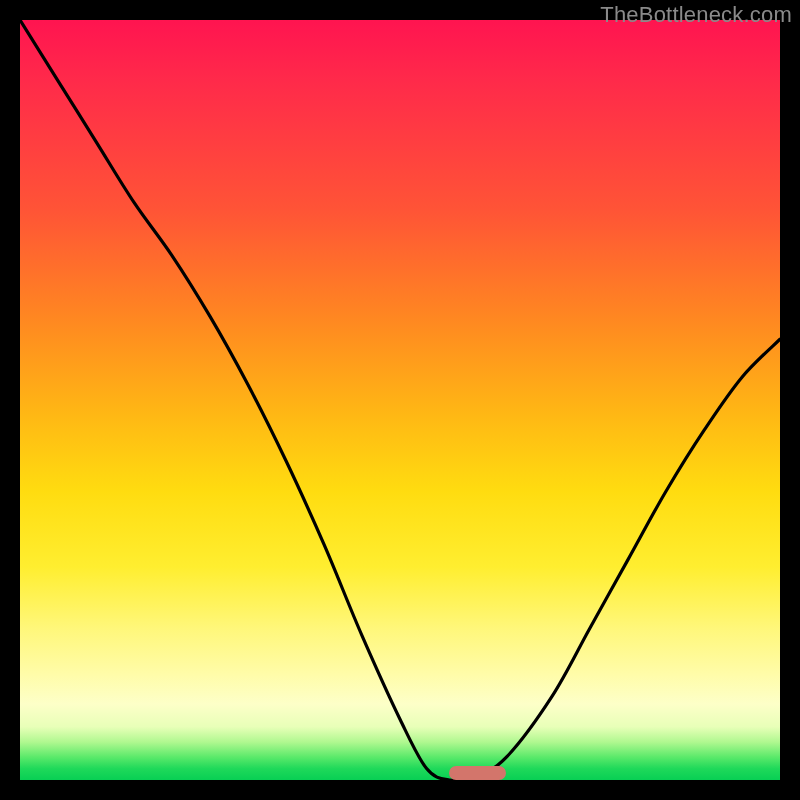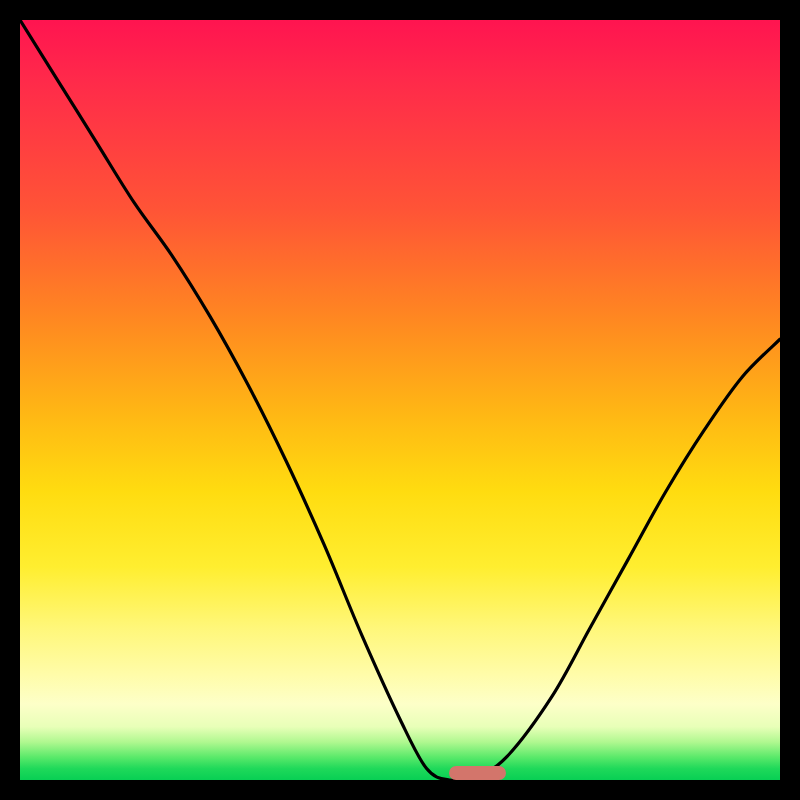--- a/index.html
+++ b/index.html
@@ -75,14 +75,15 @@
   <div class="plot">
 
     <svg class="curve" viewBox="0 0 760 760" preserveAspectRatio="none">
       <path id="curve-path" d="M 0.0 0.0 C 6.3 10.1 25.3 40.5 38.0 60.8 C 50.7 81.1 63.3 101.3 76.0 121.6 C 88.7 141.9 101.3 163.4 114.0 182.4 C 126.7 201.4 139.3 216.6 152.0 235.6 C 164.7 254.6 177.3 274.9 190.0 296.4 C 202.7 317.9 215.3 340.7 228.0 364.8 C 240.7 388.9 253.3 414.2 266.0 440.8 C 278.7 467.4 291.3 495.3 304.0 524.4 C 316.7 553.5 329.3 586.5 342.0 615.6 C 354.7 644.7 369.2 677.0 380.0 699.2 C 390.8 721.4 398.4 738.5 406.6 748.6 C 414.8 758.7 421.2 758.7 429.4 760.0 C 437.6 761.3 446.5 760.0 456.0 756.2 C 465.5 752.4 473.7 750.5 486.4 737.2 C 499.1 723.9 518.1 697.9 532.0 676.4 C 545.9 654.9 557.3 630.8 570.0 608.0 C 582.7 585.2 595.3 562.4 608.0 539.6 C 620.7 516.8 633.3 492.7 646.0 471.2 C 658.7 449.7 671.3 429.4 684.0 410.4 C 696.7 391.4 709.3 372.4 722.0 357.2 C 734.7 342.0 753.7 325.5 760.0 319.2" fill="none" stroke="#000" stroke-width="3.2" stroke-linecap="round" stroke-linejoin="round"></path>
     </svg>
 
     <div id="marker" class="marker" style="width: 57px; left: 429.4px; bottom: 0px;"></div>
 
   </div>
 
+  <div class="watermark">TheBottleneck.com</div>
 
 </div>
 
 </body></html>

